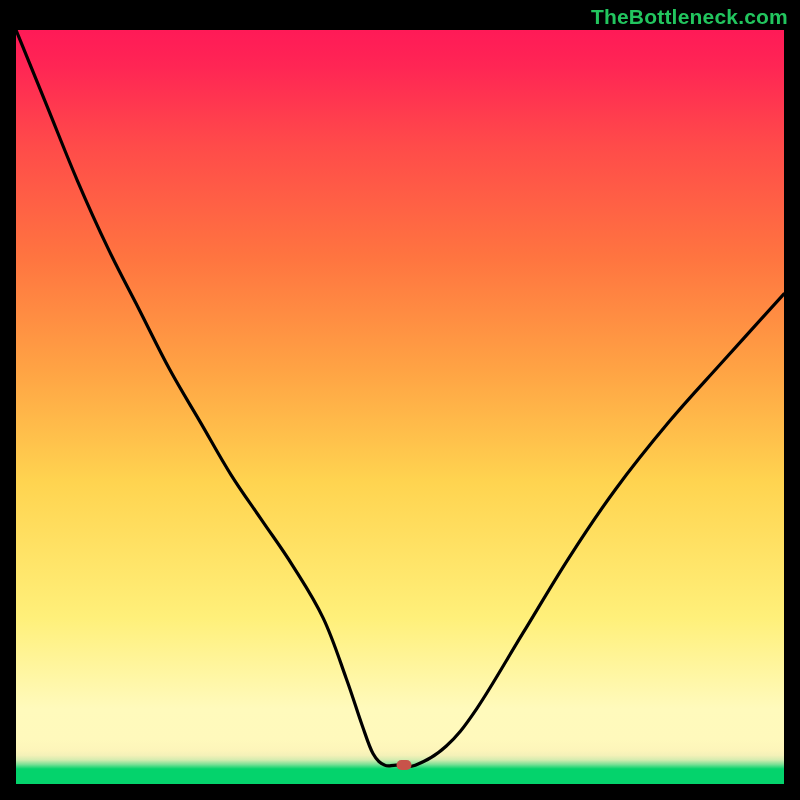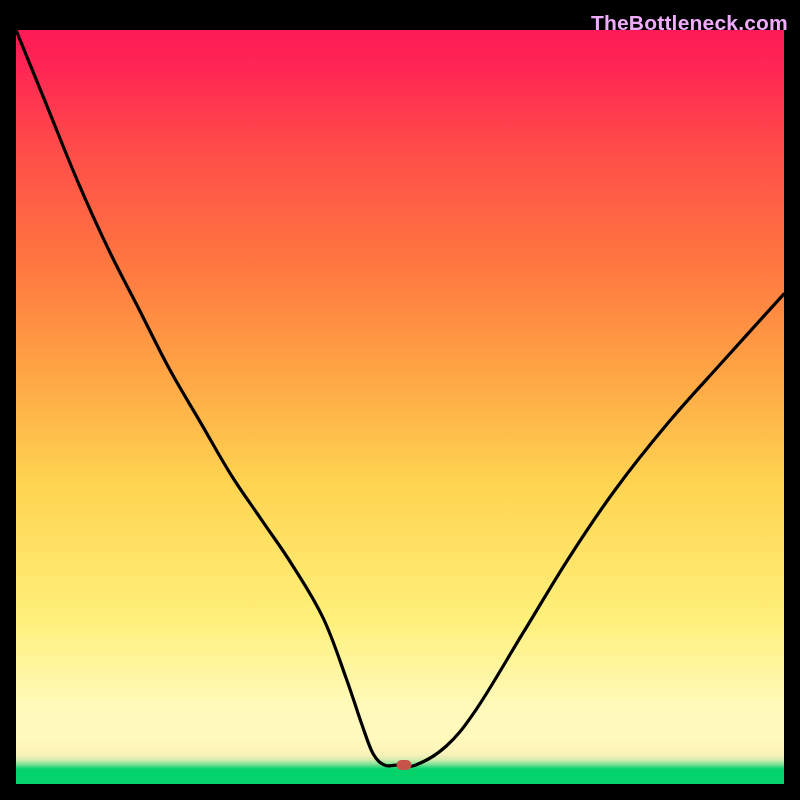--- a/index.html
+++ b/index.html
@@ -61,27 +61,27 @@
   .marker {
     position: absolute;
     width: 15px;
     height: 10px;
     border-radius: 6px;
     background: #c8534a;
     transform: translate(-50%, -50%);
   }
   .watermark {
     position: absolute;
-    top: 11px;
+    top: 5px;
     right: 12px;
     font-family: Arial, Helvetica, sans-serif;
     font-size: 21px;
     font-weight: 600;
     letter-spacing: 0.2px;
-    color: #f0abfc;
+    color: #22c55e;
   }
 </style>
 </head>
 <body>
 
 <div class="frame">
   <div class="watermark">TheBottleneck.com</div>
   <div class="plot-area">
     <div class="gradient"></div>
     <svg class="curve-svg" viewBox="0 0 768 754" preserveAspectRatio="none">

